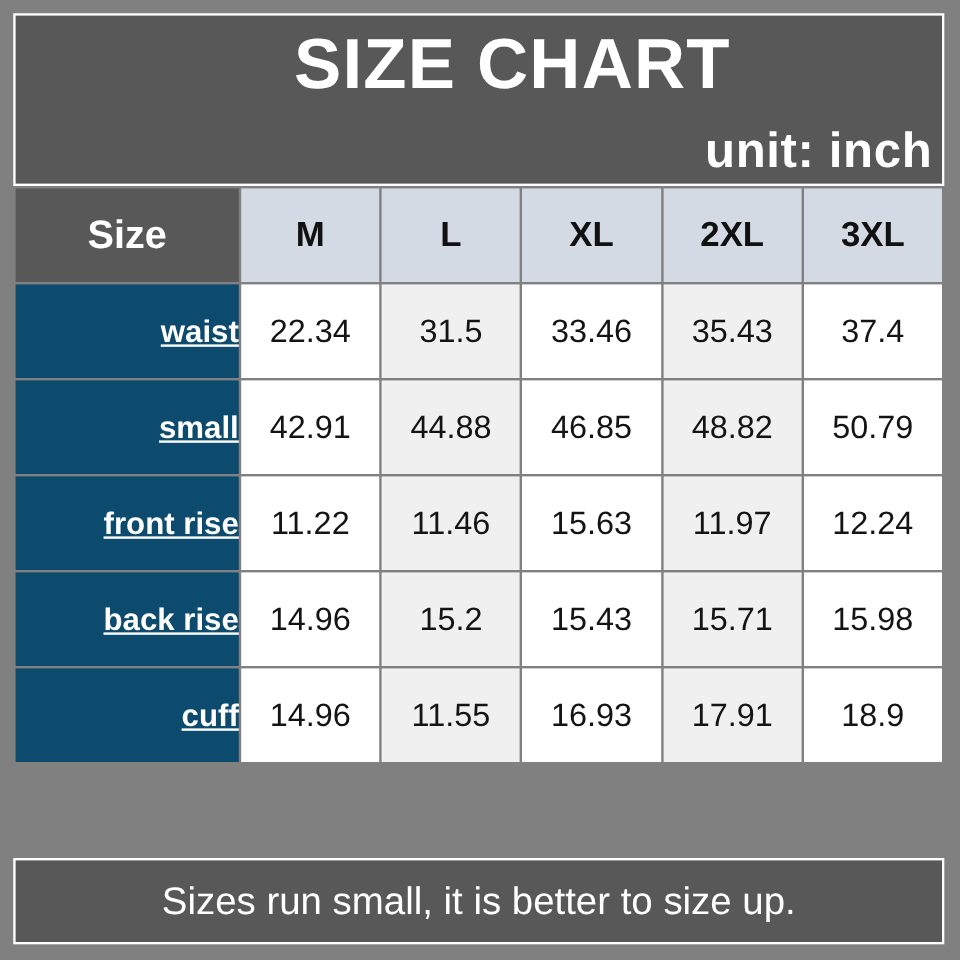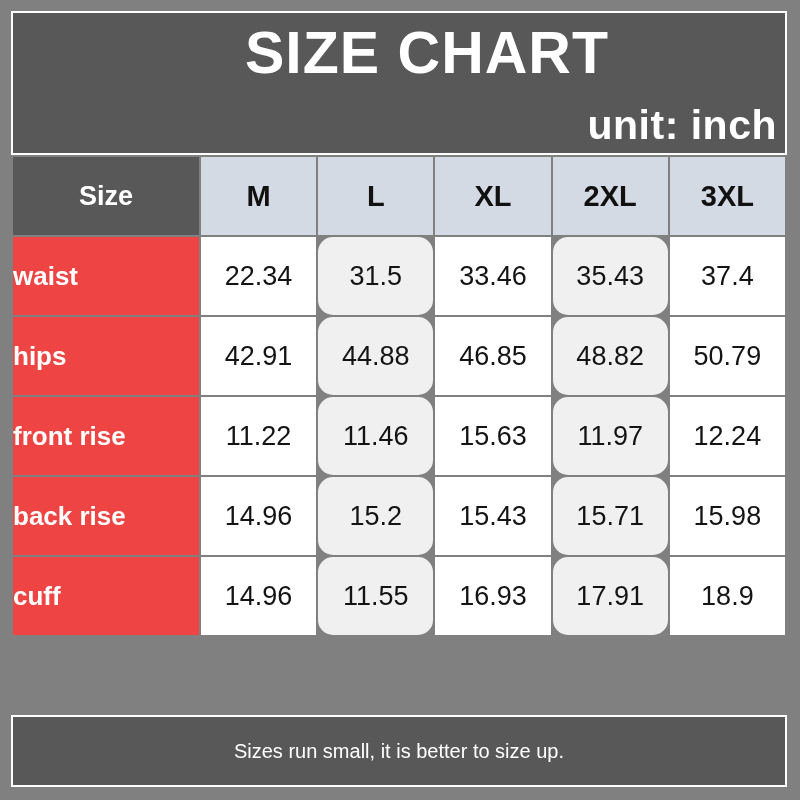--- a/index.html
+++ b/index.html
@@ -83,75 +83,75 @@
 
   .col-head-label {
     width: 186px;
   }
 
   
   .hdr-label {
     height: 78px;
     background: #585858;
     color: #ffffff;
-    font-size: 27px;
+    font-size: 33px;
     font-weight: bold;
     text-align: center;
     vertical-align: middle;
   }
   .hdr-size {
     height: 78px;
     background: #d3dae4;
     color: #111111;
     font-size: 29px;
     font-weight: bold;
     text-align: center;
     vertical-align: middle;
   }
 
   
   .row-label {
     height: 78px;
-    background: #ef4444;
+    background: #0c4a6e;
     color: #ffffff;
     font-size: 26px;
     font-weight: bold;
-    text-align: left;
-    vertical-align: middle;
+    text-align: right;
+    vertical-align: middle;
+    text-decoration: underline;
   }
   .cell {
     height: 78px;
     font-size: 27px;
     color: #141414;
     text-align: center;
     vertical-align: middle;
     background: #ffffff;
   }
   .cell.shaded {
     background: #f0f0f0;
-    border-radius: 15px;
   }
 
   
   .note-band {
     position: absolute;
     left: 0;
     bottom: 0;
     width: 100%;
     height: 72px;
     background: #585858;
     border: 2px solid #ffffff;
     box-sizing: border-box;
     display: flex;
     align-items: center;
     justify-content: center;
   }
   .note-text {
     color: #ffffff;
-    font-size: 20px;
+    font-size: 32px;
     font-weight: normal;
     text-align: center;
   }
 </style>
 </head>
 <body>
 
 <div class="chart-frame">
   <div class="chart-inner">
 
@@ -182,21 +182,21 @@
       <tbody>
         <tr>
           <td class="row-label">waist</td>
           <td class="cell">22.34</td>
           <td class="cell shaded">31.5</td>
           <td class="cell">33.46</td>
           <td class="cell shaded">35.43</td>
           <td class="cell">37.4</td>
         </tr>
         <tr>
-          <td class="row-label">hips</td>
+          <td class="row-label">small</td>
           <td class="cell">42.91</td>
           <td class="cell shaded">44.88</td>
           <td class="cell">46.85</td>
           <td class="cell shaded">48.82</td>
           <td class="cell">50.79</td>
         </tr>
         <tr>
           <td class="row-label">front rise</td>
           <td class="cell">11.22</td>
           <td class="cell shaded">11.46</td>

